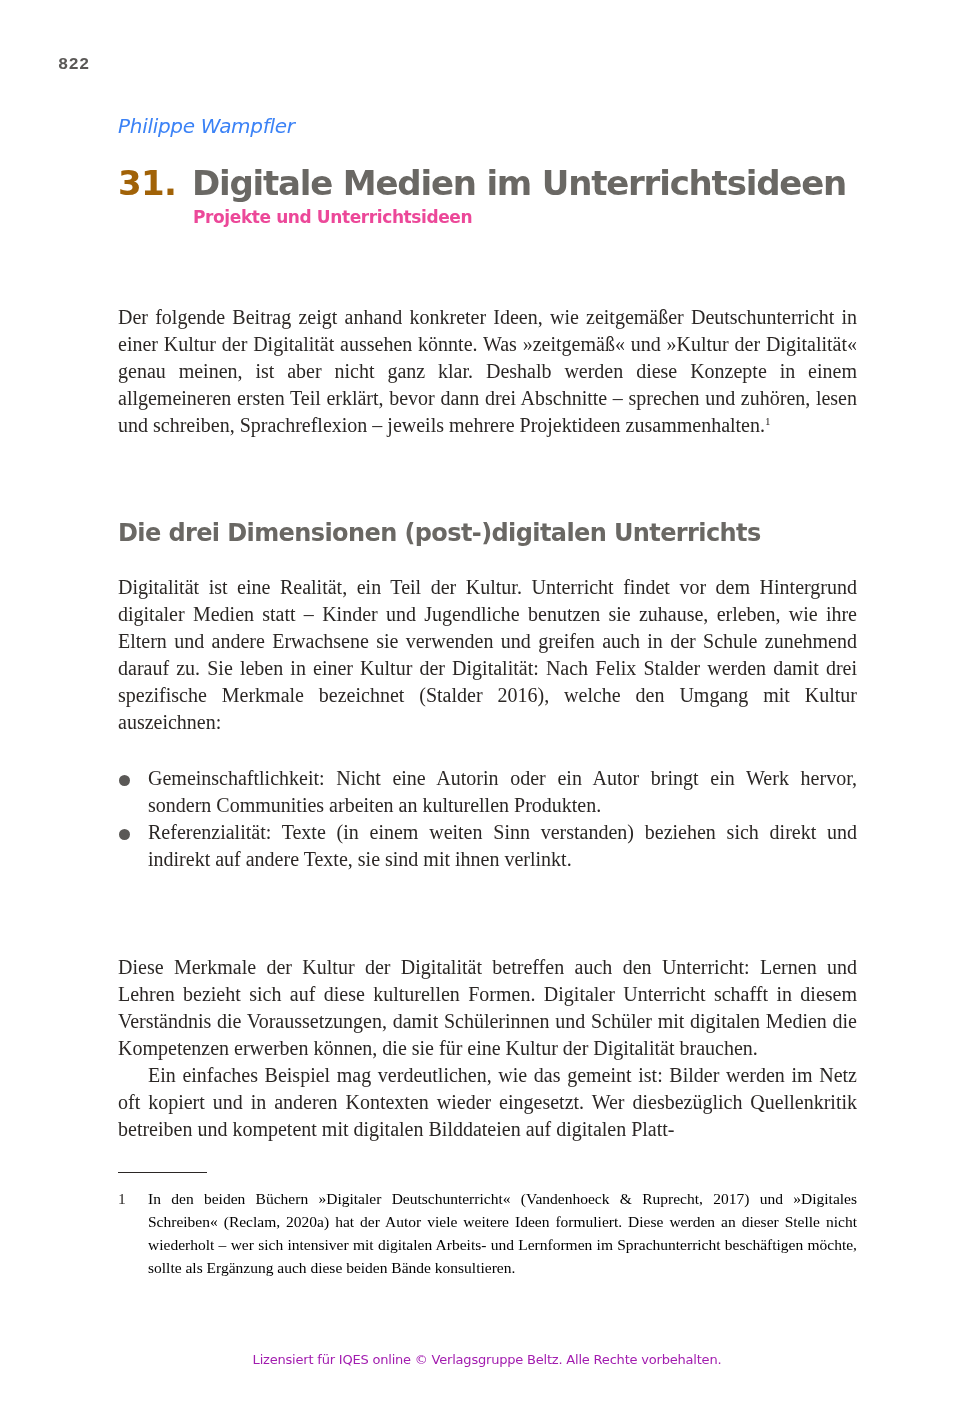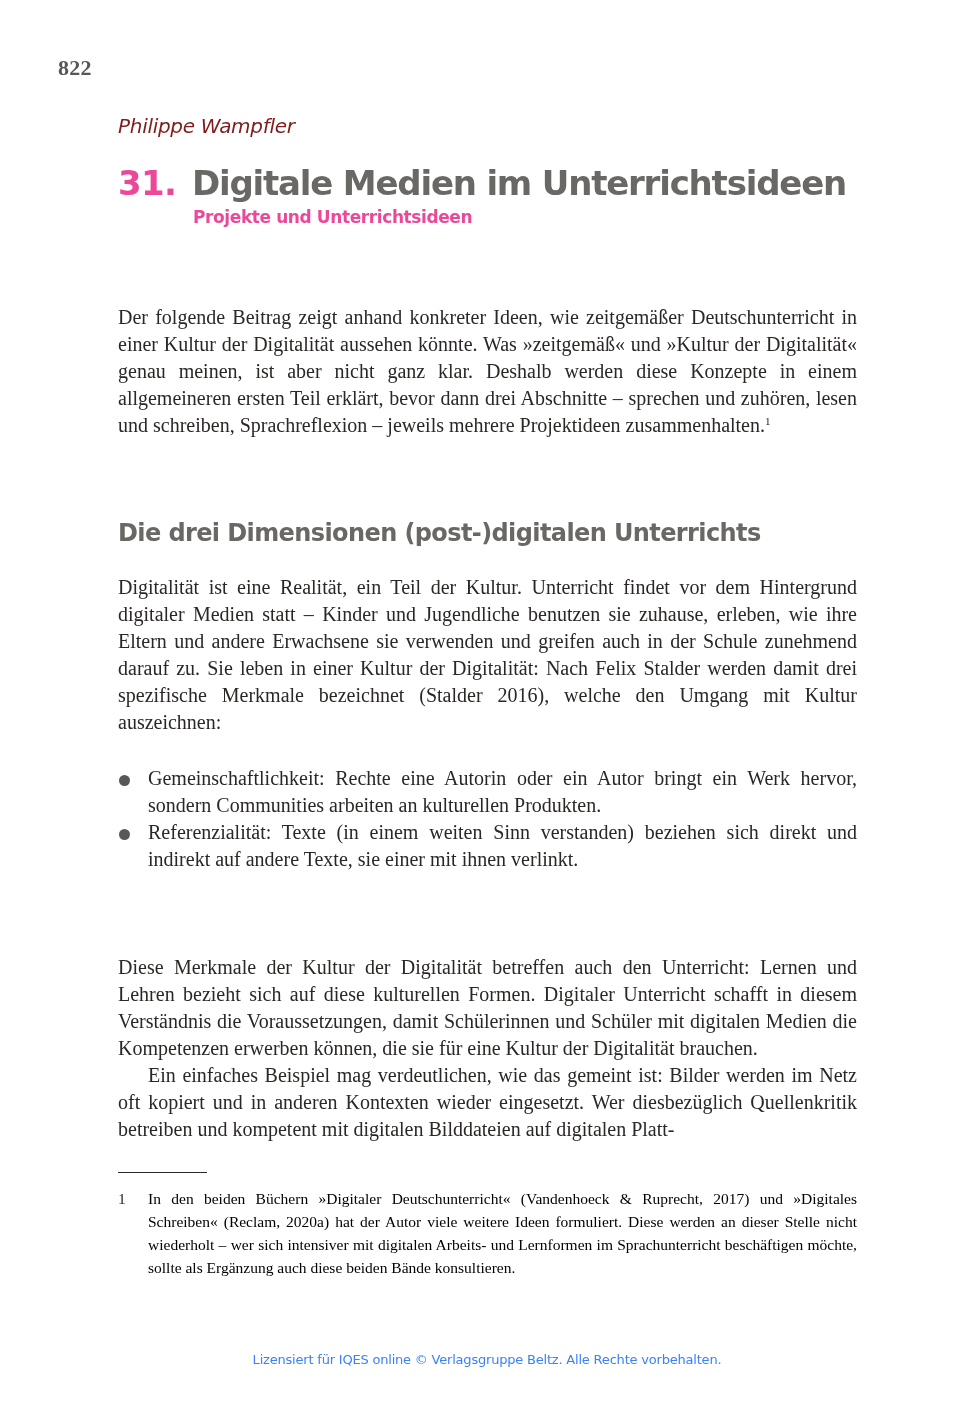--- a/index.html
+++ b/index.html
@@ -11,44 +11,44 @@
       width: 974px;
       height: 1417px;
       position: relative;
       overflow: hidden;
       color: #2b2725;
     }
     .page-number {
       position: absolute;
       left: 58px;
       top: 55px;
-      font-family: Liberation Serif, serif;
-      font-weight: bold;
-      font-size: 22px;
+      font-family: Liberation Mono, monospace;
+      font-weight: bold;
+      font-size: 17px;
       color: #5a5856;
       letter-spacing: 0.3px;
     }
     .author {
       position: absolute;
       left: 118px;
       top: 114px;
       font-family: "DejaVu Sans", sans-serif;
       font-style: italic;
       font-size: 20px;
-      color: #7f1d1d;
+      color: #3b82f6;
       letter-spacing: -0.3px;
     }
     .chapter-number {
       position: absolute;
       left: 118px;
       top: 163px;
       font-family: "DejaVu Sans", sans-serif;
       font-weight: bold;
       font-size: 34px;
-      color: #ec4899;
+      color: #a16207;
       letter-spacing: -0.6px;
     }
     .chapter-title {
       position: absolute;
       left: 192px;
       top: 163px;
       font-family: "DejaVu Sans", sans-serif;
       font-weight: bold;
       font-size: 34px;
       color: #6a6864;
@@ -156,21 +156,21 @@
       vertical-align: 7px;
     }
     .license {
       position: absolute;
       left: 0;
       width: 974px;
       top: 1352px;
       text-align: center;
       font-family: "DejaVu Sans", sans-serif;
       font-size: 13px;
-      color: #3b82f6;
+      color: #a21caf;
       letter-spacing: -0.2px;
     }
   </style>
 </head>
 <body>
 
 <div class="page-number">822</div>
 
 <div class="author">Philippe Wampfler</div>
 
@@ -178,22 +178,22 @@
 <div class="chapter-title">Digitale Medien im Unterrichtsideen</div>
 <div class="chapter-subtitle">Projekte und Unterrichtsideen</div>
 
 <p class="body-text block intro"><span>Der folgende Beitrag zeigt anhand konkreter Ideen, wie zeitgemäßer Deutschunterricht in einer Kultur der Digitalität aussehen könnte. Was »zeitgemäß« und »Kultur der Digitalität« genau meinen, ist aber nicht ganz klar. Deshalb werden diese Konzepte in einem allgemeineren ersten Teil erklärt, bevor dann drei Abschnitte – sprechen und zuhören, lesen und schreiben, Sprachreflexion – jeweils mehrere Projektideen zusammenhalten.</span><sup>1</sup></p>
 
 <div class="section-heading">Die drei Dimensionen (post-)digitalen Unterrichts</div>
 
 <p class="body-text block para2">Digitalität ist eine Realität, ein Teil der Kultur. Unterricht findet vor dem Hintergrund digitaler Medien statt – Kinder und Jugendliche benutzen sie zuhause, erleben, wie ihre Eltern und andere Erwachsene sie verwenden und greifen auch in der Schule zunehmend darauf zu. Sie leben in einer Kultur der Digitalität: Nach Felix Stalder werden damit drei spezifische Merkmale bezeichnet (Stalder 2016), welche den Umgang mit Kultur auszeichnen:</p>
 
 <ul class="bullets">
-  <li><span class="bullet-dot"></span><span>Gemeinschaftlichkeit: Rechte eine Autorin oder ein Autor bringt ein Werk hervor, sondern Communities arbeiten an kulturellen Produkten.</span></li>
-  <li><span class="bullet-dot"></span><span>Referenzialität: Texte (in einem weiten Sinn verstanden) beziehen sich direkt und indirekt auf andere Texte, sie einer mit ihnen verlinkt.</span></li>
+  <li><span class="bullet-dot"></span><span>Gemeinschaftlichkeit: Nicht eine Autorin oder ein Autor bringt ein Werk hervor, sondern Communities arbeiten an kulturellen Produkten.</span></li>
+  <li><span class="bullet-dot"></span><span>Referenzialität: Texte (in einem weiten Sinn verstanden) beziehen sich direkt und indirekt auf andere Texte, sie sind mit ihnen verlinkt.</span></li>
 </ul>
 
 <p class="body-text block para3">Diese Merkmale der Kultur der Digitalität betreffen auch den Unterricht: Lernen und Lehren bezieht sich auf diese kulturellen Formen. Digitaler Unterricht schafft in diesem Verständnis die Voraussetzungen, damit Schülerinnen und Schüler mit digitalen Medien die Kompetenzen erwerben können, die sie für eine Kultur der Digitalität brauchen.</p>
 
 <p class="body-text block para4">Ein einfaches Beispiel mag verdeutlichen, wie das gemeint ist: Bilder werden im Netz oft kopiert und in anderen Kontexten wieder eingesetzt. Wer diesbezüglich Quellenkritik betreiben und kompetent mit digitalen Bilddateien auf digitalen Platt-</p>
 
 <div class="footnote-rule"></div>
 
 <div class="footnote">
   <span class="footnote-num">1</span>

